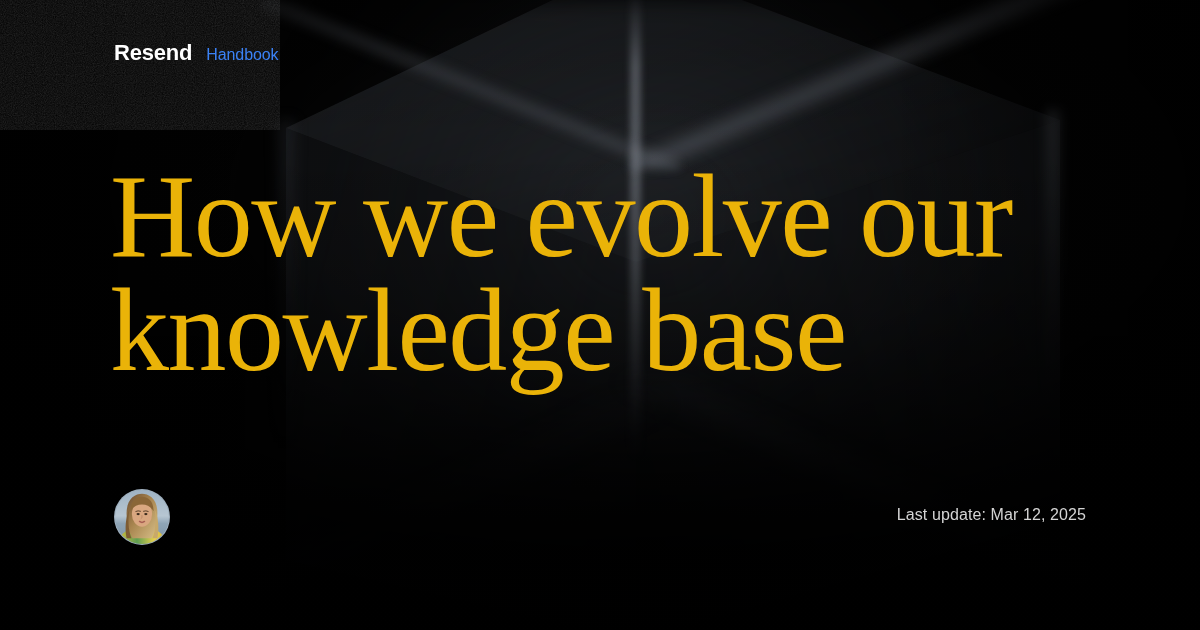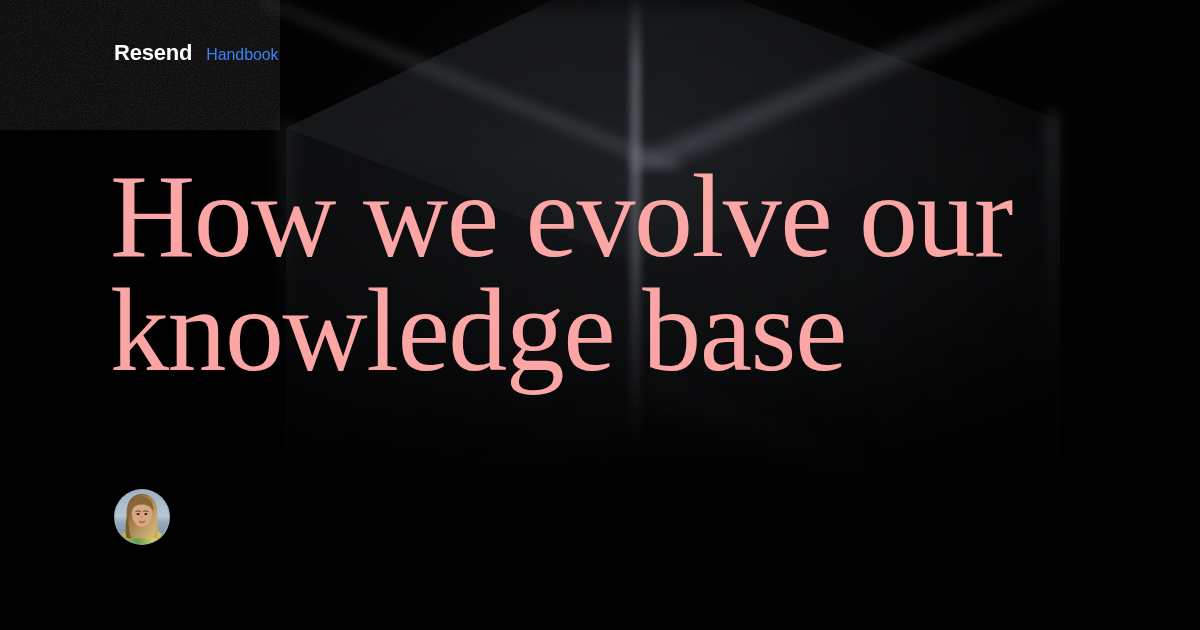--- a/index.html
+++ b/index.html
@@ -233,21 +233,21 @@
   .headline {
     position: absolute;
     left: 110px;
     top: 160px;
     width: 960px;
     font-family: "Liberation Serif", "DejaVu Serif", serif;
     font-size: 118px;
     font-weight: 400;
     line-height: 0.97;
     letter-spacing: -1.5px;
-    color: #fca5a5;
+    color: #eab308;
     text-rendering: optimizeLegibility;
   }
 
   .avatar {
     position: absolute;
     left: 114px;
     top: 489px;
     width: 56px;
     height: 56px;
     border-radius: 50%;
@@ -356,15 +356,16 @@
         <ellipse cx="32" cy="25" rx="1.7" ry="1.2" fill="#3b2a1c"></ellipse>
 
         <path d="M21.6 22.2 q2.4 -1.2 4.8 -0.2" stroke="#4a351f" stroke-width="0.9" fill="none" stroke-linecap="round"></path>
         <path d="M29.6 22 q2.4 -1 4.8 0.2" stroke="#4a351f" stroke-width="0.9" fill="none" stroke-linecap="round"></path>
 
         <path d="M28 26.5 q0.8 2.6 -0.9 3.2" stroke="#b8835e" stroke-width="0.8" fill="none" stroke-linecap="round"></path>
         <path d="M25.4 32.6 q2.6 2 5.2 0" stroke="#a85f52" stroke-width="1.5" fill="none" stroke-linecap="round"></path>
       </svg>
     </div>
 
+    <div class="last-update">Last update: Mar 12, 2025</div>
 
   </div>
 </div>
 
 </body></html>

